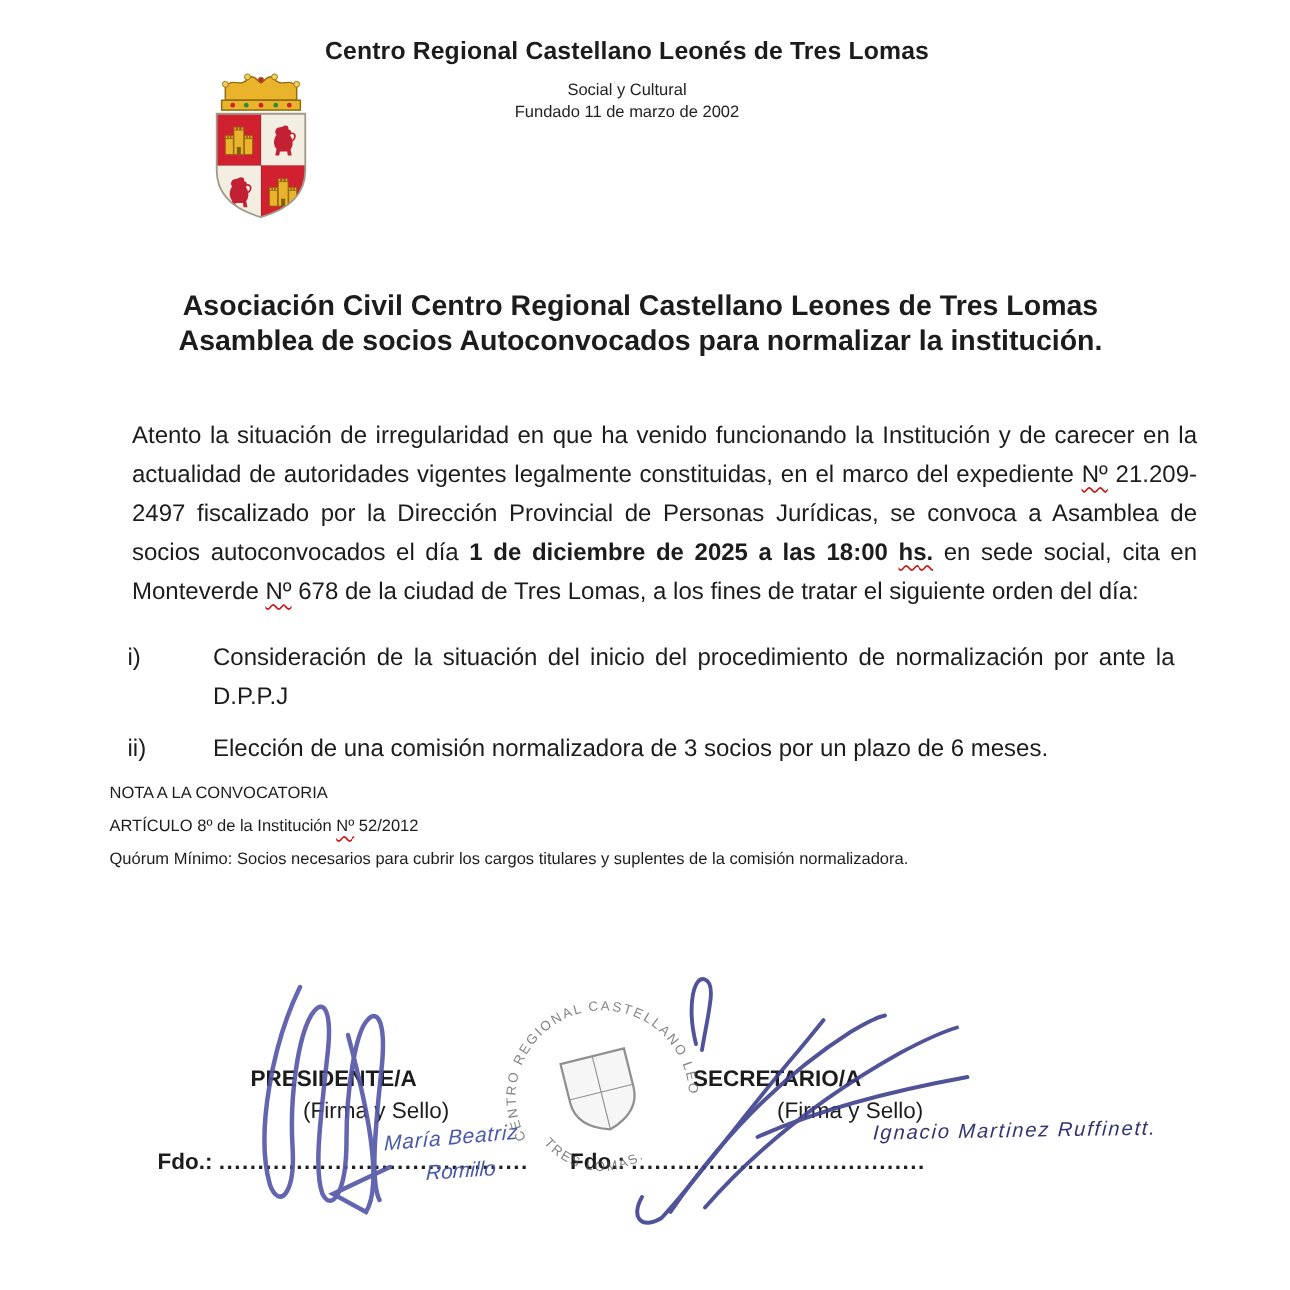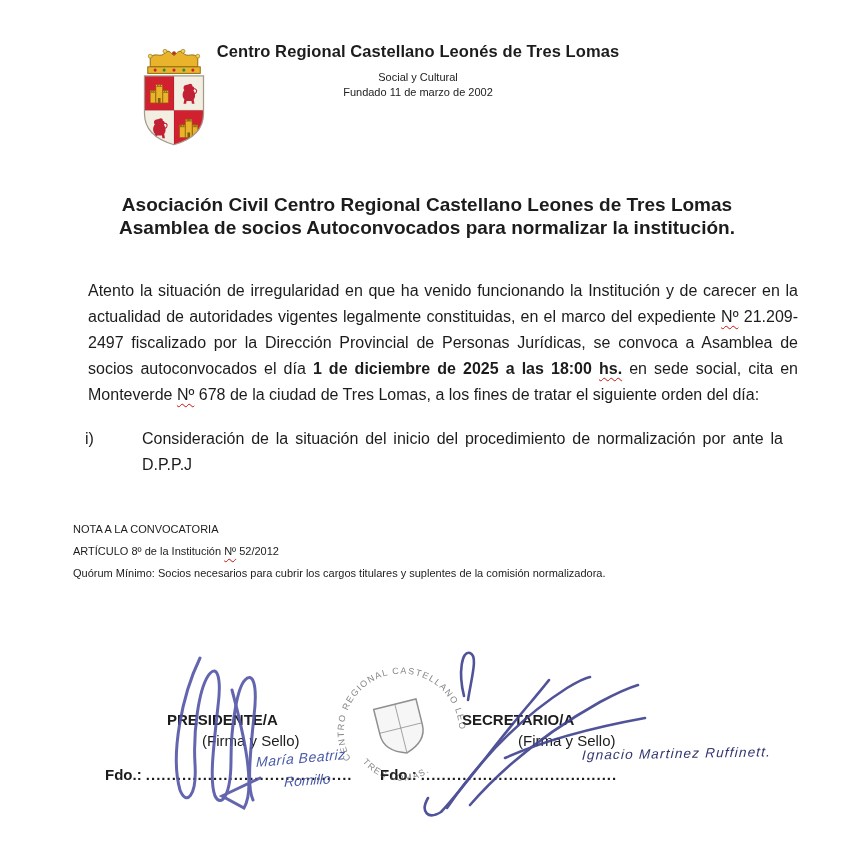--- a/index.html
+++ b/index.html
@@ -1,21 +1,21 @@
 <!DOCTYPE html>
 <html><head>
 <meta charset="utf-8">
 <style>
   html,body{margin:0;padding:0;background:#ffffff;}
   body{width:860px;height:860px;font-family:"Liberation Sans",sans-serif;color:#1c1c1c;}
   .page{position:relative;width:860px;height:860px;background:#fff;overflow:hidden;}
 
   
   .logo{position:absolute;left:133px;top:36px;width:82px;height:124px;}
-  .hdr-text{position:absolute;left:0;top:42px;width:836px;text-align:center;}
+  .hdr-text{position:absolute;left:0;top:25px;width:836px;text-align:center;}
   .org-name{font-weight:700;font-size:16.5px;letter-spacing:.1px;margin-bottom:9px;}
   .org-sub{font-size:11px;line-height:15px;color:#222;}
 
   
   .doc-title{position:absolute;top:193px;left:4px;width:846px;text-align:center;
              font-weight:700;font-size:19px;line-height:23px;}
 
   
   .body-par{position:absolute;top:262px;left:72px;width:710px;margin:16px;
             font-size:16px;line-height:26px;text-align:justify;}
@@ -116,20 +116,24 @@
     <div>Asamblea de socios Autoconvocados para normalizar la institución.</div>
   </div>
 
   <p class="body-par"><span>Atento la situación de irregularidad en que ha venido funcionando la Institución y de carecer en la actualidad de autoridades vigentes legalmente constituidas, en el marco del expediente </span><span class="sp">Nº</span><span> 21.209-2497 fiscalizado por la Dirección Provincial de Personas Jurídicas, se convoca a Asamblea de socios autoconvocados el día </span><span class="b">1 de diciembre de 2025 a las 18:00 </span><span class="b sp">hs.</span><span> en sede social, cita en Monteverde </span><span class="sp">Nº</span><span> 678 de la ciudad de Tres Lomas, a los fines de tratar el siguiente orden del día:</span></p>
 
   <div class="agenda">
     <div class="agenda-row">
       <span class="agenda-num">i)</span>
       <span class="agenda-text">Consideración de la situación del inicio del procedimiento de normalización por ante la D.P.P.J</span>
     </div>
+    <div class="agenda-row">
+      <span class="agenda-num">ii)</span>
+      <span class="agenda-text">Elección de una comisión normalizadora de 3 socios por un plazo de 6 meses.</span>
+    </div>
   </div>
 
   <div class="note">
     <div>NOTA A LA CONVOCATORIA</div>
     <div><span>ARTÍCULO 8º de la Institución </span><span class="sp">Nº</span><span> 52/2012</span></div>
     <div>Quórum Mínimo: Socios necesarios para cubrir los cargos titulares y suplentes de la comisión normalizadora.</div>
   </div>
 
   <div class="sig">
 

